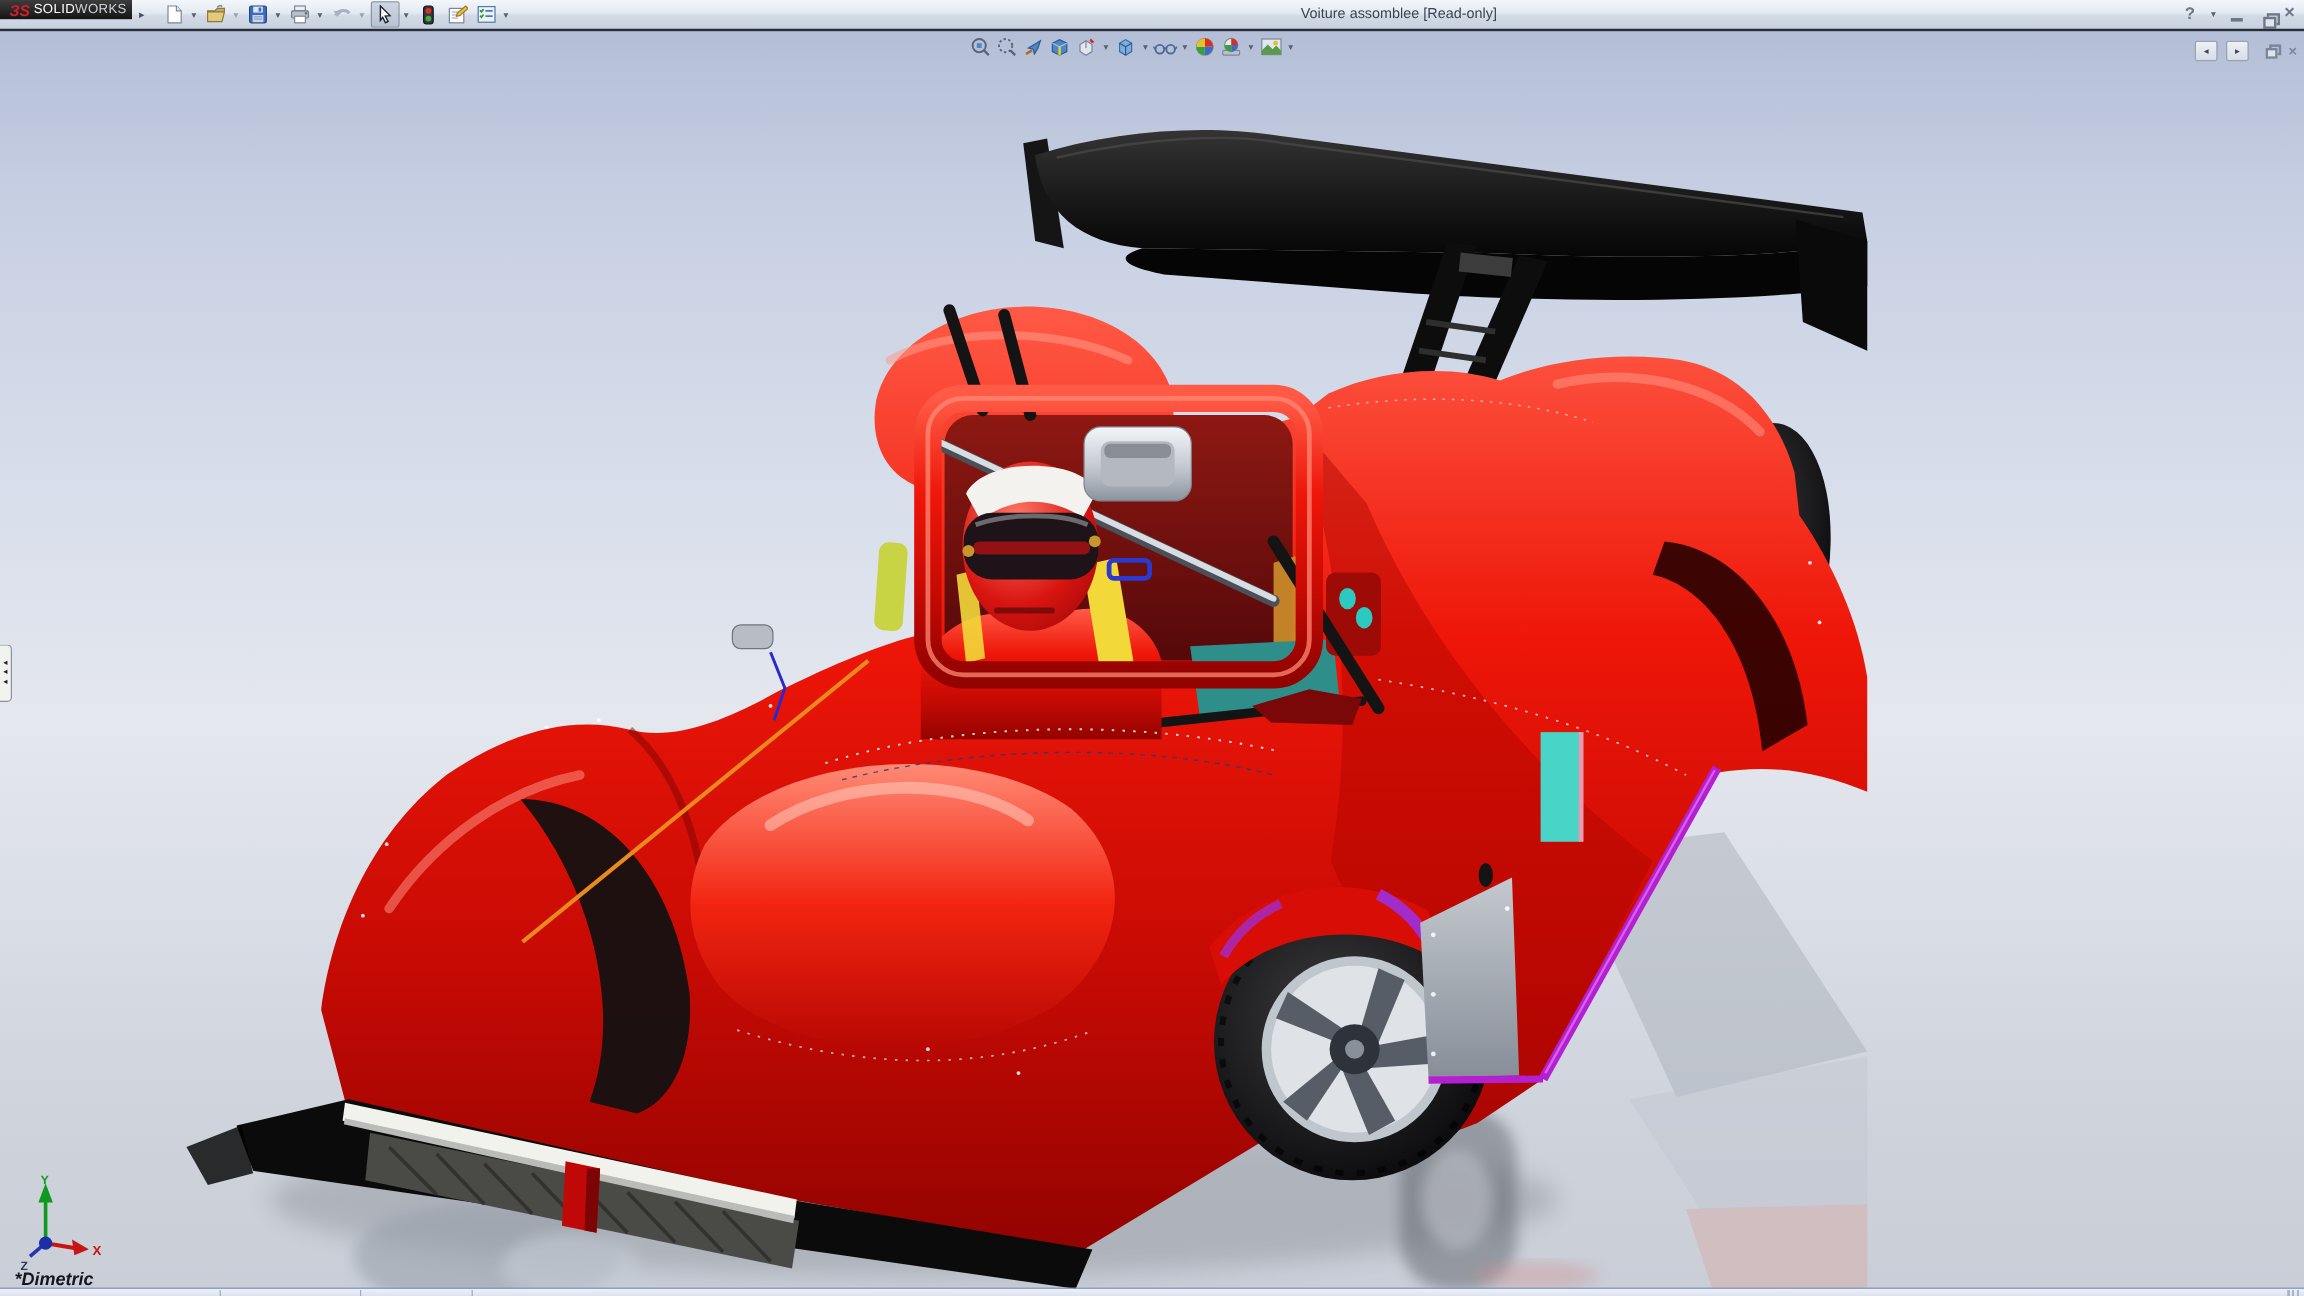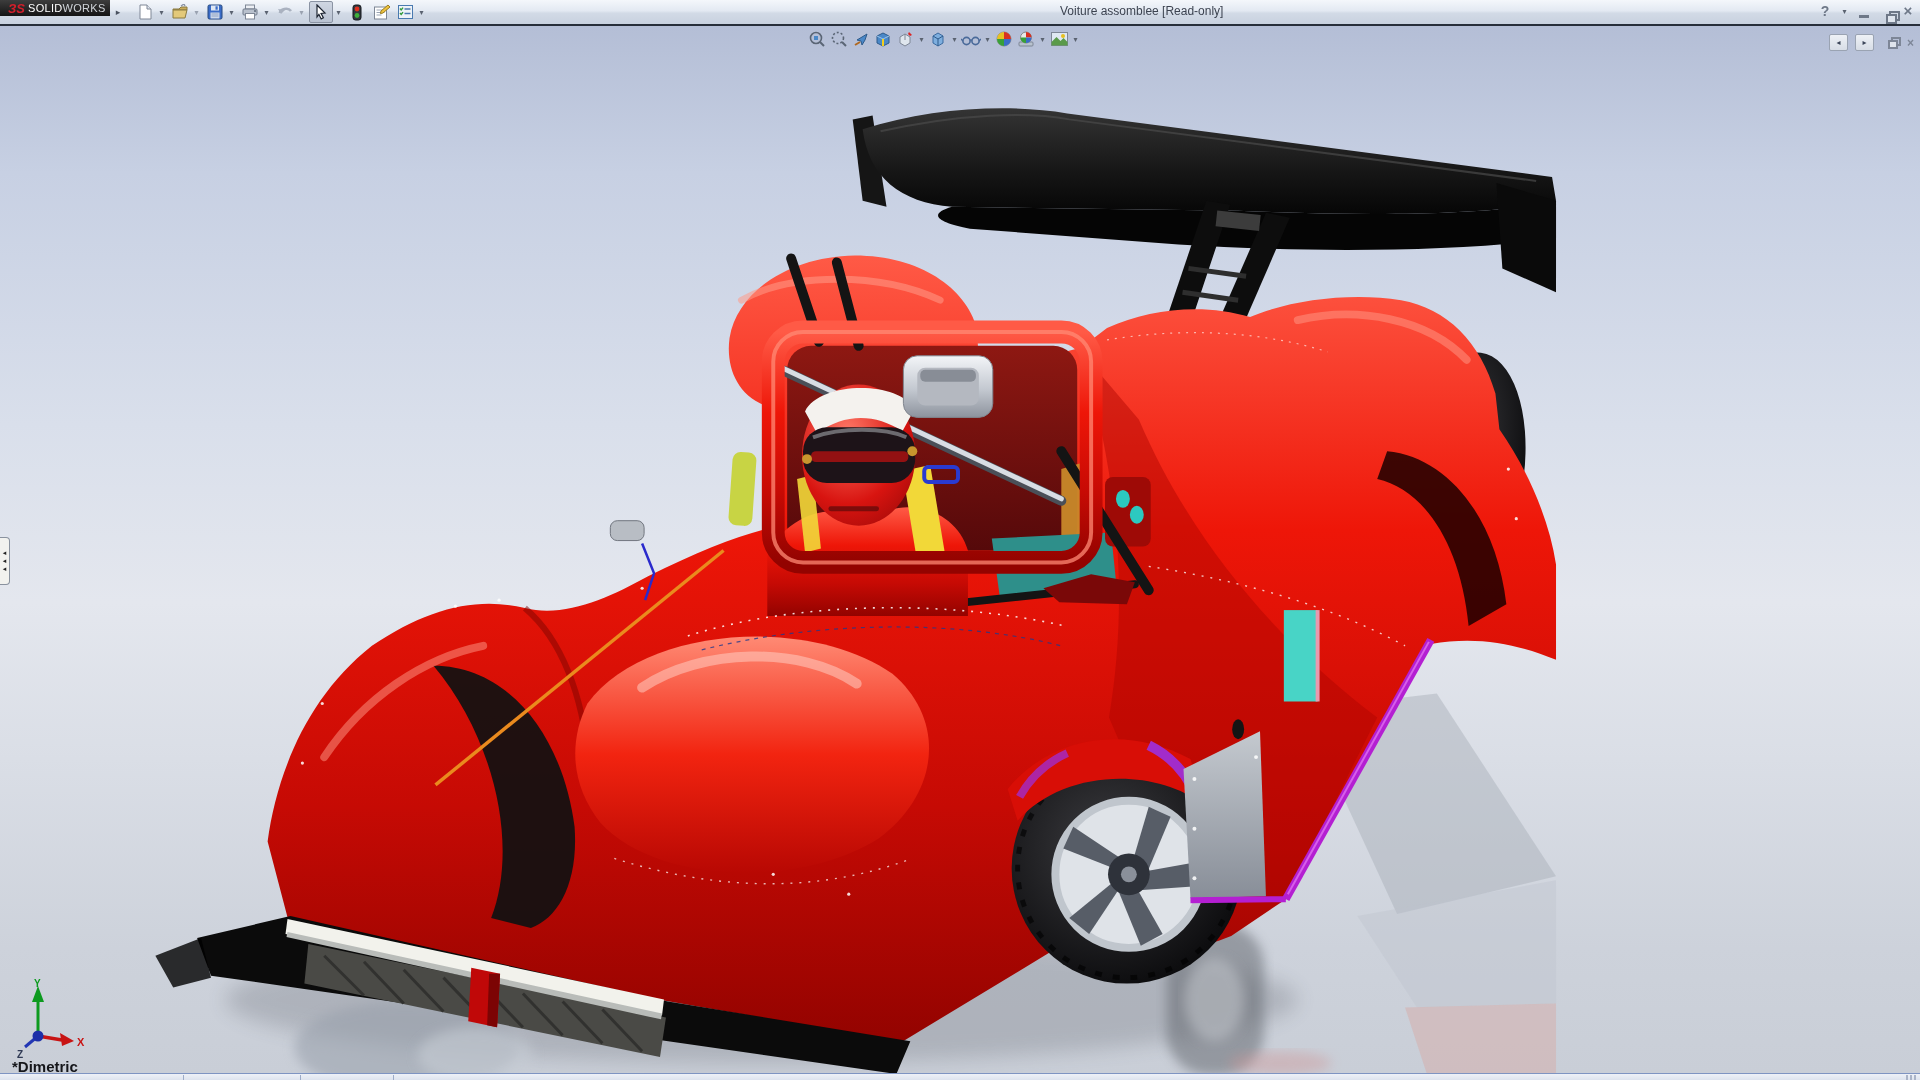--- a/index.html
+++ b/index.html
@@ -12,21 +12,21 @@
     background:linear-gradient(180deg,#3d3d3d,#151515);display:flex;align-items:center;padding-left:8px;box-sizing:border-box;}
   .logo .mark{color:#d31f2b;font-weight:bold;font-style:italic;font-size:13px;margin-right:3px;}
   .logo .b1{color:#ffffff;font-weight:normal;font-size:11px;letter-spacing:.3px;}
   .logo .b2{color:#cfd3d8;font-size:11px;letter-spacing:.3px;}
   .logo-expand{position:absolute;left:112px;top:4px;width:12px;height:16px;color:#4a5260;font-size:9px;line-height:16px;text-align:center;cursor:default;}
   .tb-icons{position:absolute;left:132px;top:1px;height:22px;display:flex;align-items:center;}
   .tbtn{width:22px;height:20px;display:flex;align-items:center;justify-content:center;margin-left:2px;}
   .tbtn.pressed{border:1px solid #8a93a3;background:linear-gradient(180deg,#cfd6e2,#b9c2d2);border-radius:2px;}
   .caret{width:11px;text-align:center;font-size:8px;color:#5a6270;}
   .caret.dim{color:#9aa2b0;}
-  .win-title{position:absolute;left:1060px;top:4px;font-size:12px;color:#3c4350;}
+  .win-title{position:absolute;left:1084px;top:4px;font-size:12px;color:#3c4350;}
   .tb-right{position:absolute;right:4px;top:2px;display:flex;align-items:center;gap:6px;}
   .wbtn{color:#6e7888;font-size:13px;font-weight:bold;line-height:18px;text-align:center;min-width:16px;}
   .wbtn .minbar{display:block;width:10px;height:3px;background:#6e7888;margin:11px auto 0;}
   .restore-glyph{position:relative;width:13px;height:12px;margin-top:3px;}
   .restore-glyph i{position:absolute;border:2px solid #6e7888;background:transparent;}
   .restore-glyph .r1{left:3px;top:0;width:7px;height:6px;}
   .restore-glyph .r2{left:0;top:3px;width:7px;height:6px;background:#dfe5ee;}
   
   .viewport{position:absolute;left:0;top:24px;width:1920px;height:1049px;
     border-top:2px solid #272e3a;box-sizing:border-box;
@@ -46,21 +46,21 @@
   .doc-restore i{position:absolute;border:2px solid #7d8697;}
   .doc-restore .r1{left:3px;top:0;width:6px;height:5px;}
   .doc-restore .r2{left:0;top:3px;width:6px;height:5px;background:#dfe4ec;}
   
   .left-tab{position:absolute;left:0;top:511px;width:9px;height:46px;background:#f2f2ef;
     border:1px solid #8a929f;border-left:none;border-radius:0 4px 4px 0;
     display:flex;flex-direction:column;align-items:center;justify-content:center;gap:2px;}
   .left-tab span{font-size:7px;line-height:6px;color:#222;}
   
   .triad{position:absolute;left:4px;top:952px;width:90px;height:84px;}
-  .view-label{position:absolute;left:12px;top:1032px;font-size:15px;font-weight:bold;color:#15161a;}
+  .view-label{position:absolute;left:12px;top:1032px;font-size:15px;font-weight:bold;color:#15161a;font-style:italic;}
   
   .status-sliver{position:absolute;left:0;top:1073px;width:1920px;height:7px;
     background:linear-gradient(180deg,#eef1f7,#dde3ee);border-top:1px solid #7e94c2;box-sizing:border-box;}
   .status-sliver .seg{position:absolute;top:1px;width:1px;height:5px;background:#9dabc8;}
   .status-sliver .grip{position:absolute;right:2px;top:1px;width:12px;height:5px;
     background:repeating-linear-gradient(90deg,#aab4c8 0 2px,transparent 2px 4px);}
 </style>
 </head>
 <body>
 

